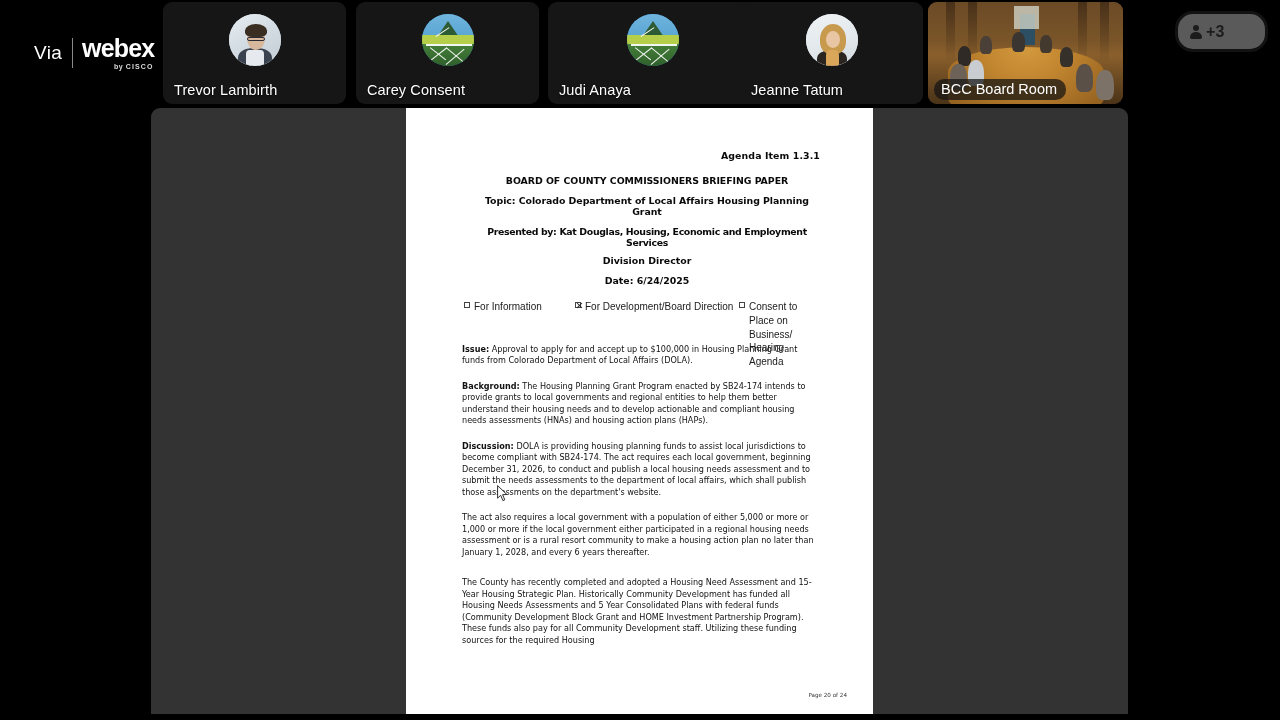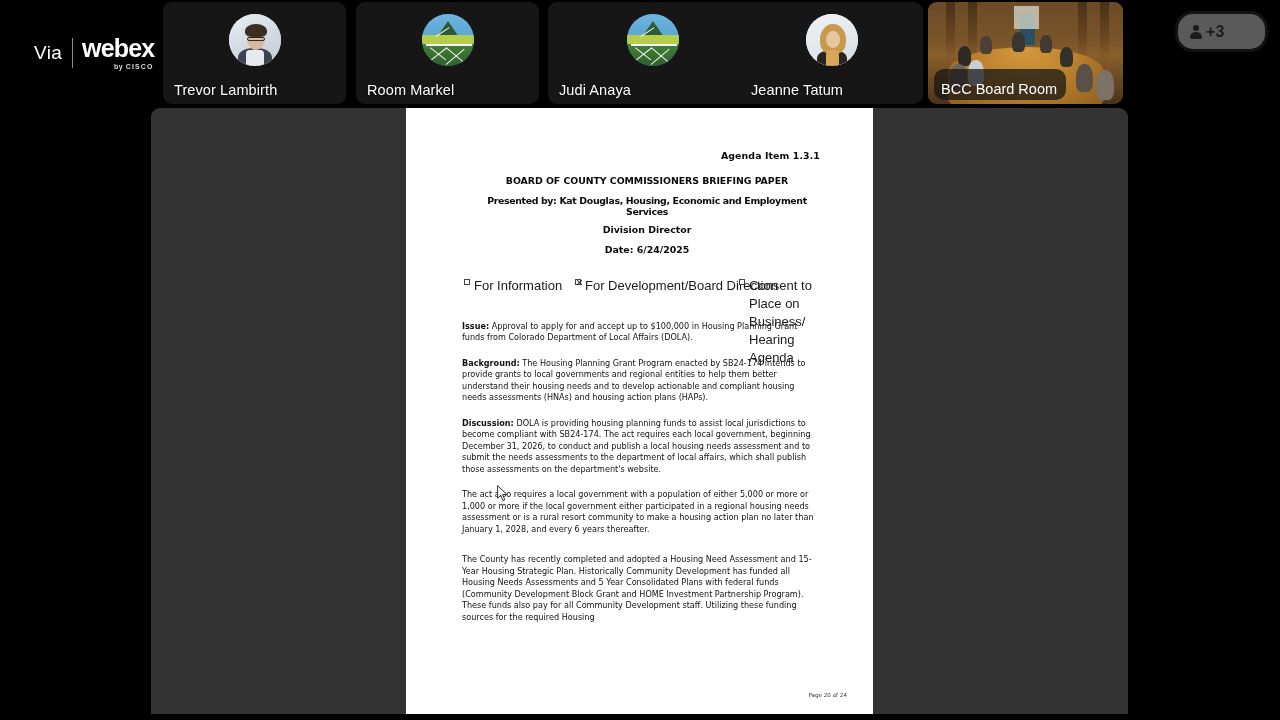--- a/index.html
+++ b/index.html
@@ -192,21 +192,21 @@
     position: absolute;
     border-radius: 46% 46% 30% 30%;
   }
   .room-label {
     position: absolute;
     left: 6px;
     bottom: 4px;
     background: rgba(20,20,20,0.72);
     color: #fff;
     font-size: 14.5px;
-    padding: 12px 9px 3px 7px;
+    padding: 2px 9px 3px 7px;
     border-radius: 10px;
     white-space: nowrap;
   }
 
   
   #overflow-pill {
     position: absolute;
     right: 12px;
     top: 11px;
     height: 35px;
@@ -318,23 +318,23 @@
   .doc-date {
     text-align: center;
     font-size: 9.4px;
     font-weight: 700;
     margin-top: 9px;
   }
 
   
   #checkbox-row {
     position: relative;
-    margin-top: 22px;
+    margin-top: 14px;
     height: 34px;
-    font-size: 13px;
+    font-size: 10px;
     color: #1a1a1a;
   }
   .cb-opt {
     position: absolute;
     top: 0;
     display: flex;
     align-items: flex-start;
     gap: 4px;
   }
   .cb-box {
@@ -429,21 +429,21 @@
           <div class="logo-mtn"></div>
           <div class="logo-band"></div>
           <div class="logo-line" style="left:4px;top:30px;width:46px;height:1.6px;"></div>
           <div class="logo-line" style="left:8px;top:33px;width:20px;height:1.4px;transform:rotate(38deg);transform-origin:left center;"></div>
           <div class="logo-line" style="left:24px;top:33px;width:22px;height:1.4px;transform:rotate(40deg);transform-origin:left center;"></div>
           <div class="logo-line" style="left:6px;top:48px;width:24px;height:1.4px;transform:rotate(-38deg);transform-origin:left center;"></div>
           <div class="logo-line" style="left:24px;top:50px;width:24px;height:1.4px;transform:rotate(-40deg);transform-origin:left center;"></div>
           <div class="logo-line" style="left:14px;top:22px;width:16px;height:1.4px;transform:rotate(-34deg);transform-origin:left center;"></div>
         </div>
       </div>
-      <span class="tile-name">Room Markel</span>
+      <span class="tile-name">Carey Consent</span>
     </div>
 
     <div class="tile" style="left:548px;width:209px;">
       <div class="tile-avatar-wrap">
         <div class="avatar logo-av">
           <div class="logo-sky"></div>
           <div class="logo-ground"></div>
           <div class="logo-mtn"></div>
           <div class="logo-band"></div>
           <div class="logo-line" style="left:4px;top:30px;width:46px;height:1.6px;"></div>
@@ -497,20 +497,21 @@
       <span class="count">+3</span>
     </div>
   </div>
 
   <div id="share-stage">
     <div id="doc-page">
       <div id="doc-inner">
 
         <div class="doc-line agenda-item">Agenda Item 1.3.1</div>
         <div class="doc-line doc-title">BOARD OF COUNTY COMMISSIONERS BRIEFING PAPER</div>
+        <div class="doc-line doc-subtitle">Topic: Colorado Department of Local Affairs Housing Planning Grant</div>
         <div class="doc-line doc-presented">Presented by: Kat Douglas, Housing, Economic and Employment Services</div>
         <div class="doc-line doc-presented-2">Division Director</div>
         <div class="doc-line doc-date">Date: 6/24/2025</div>
 
         <div id="checkbox-row">
           <div class="cb-opt" style="left:2px;">
             <span class="cb-box"></span>
             <span class="cb-label">For Information</span>
           </div>
           <div class="cb-opt" style="left:113px;">

